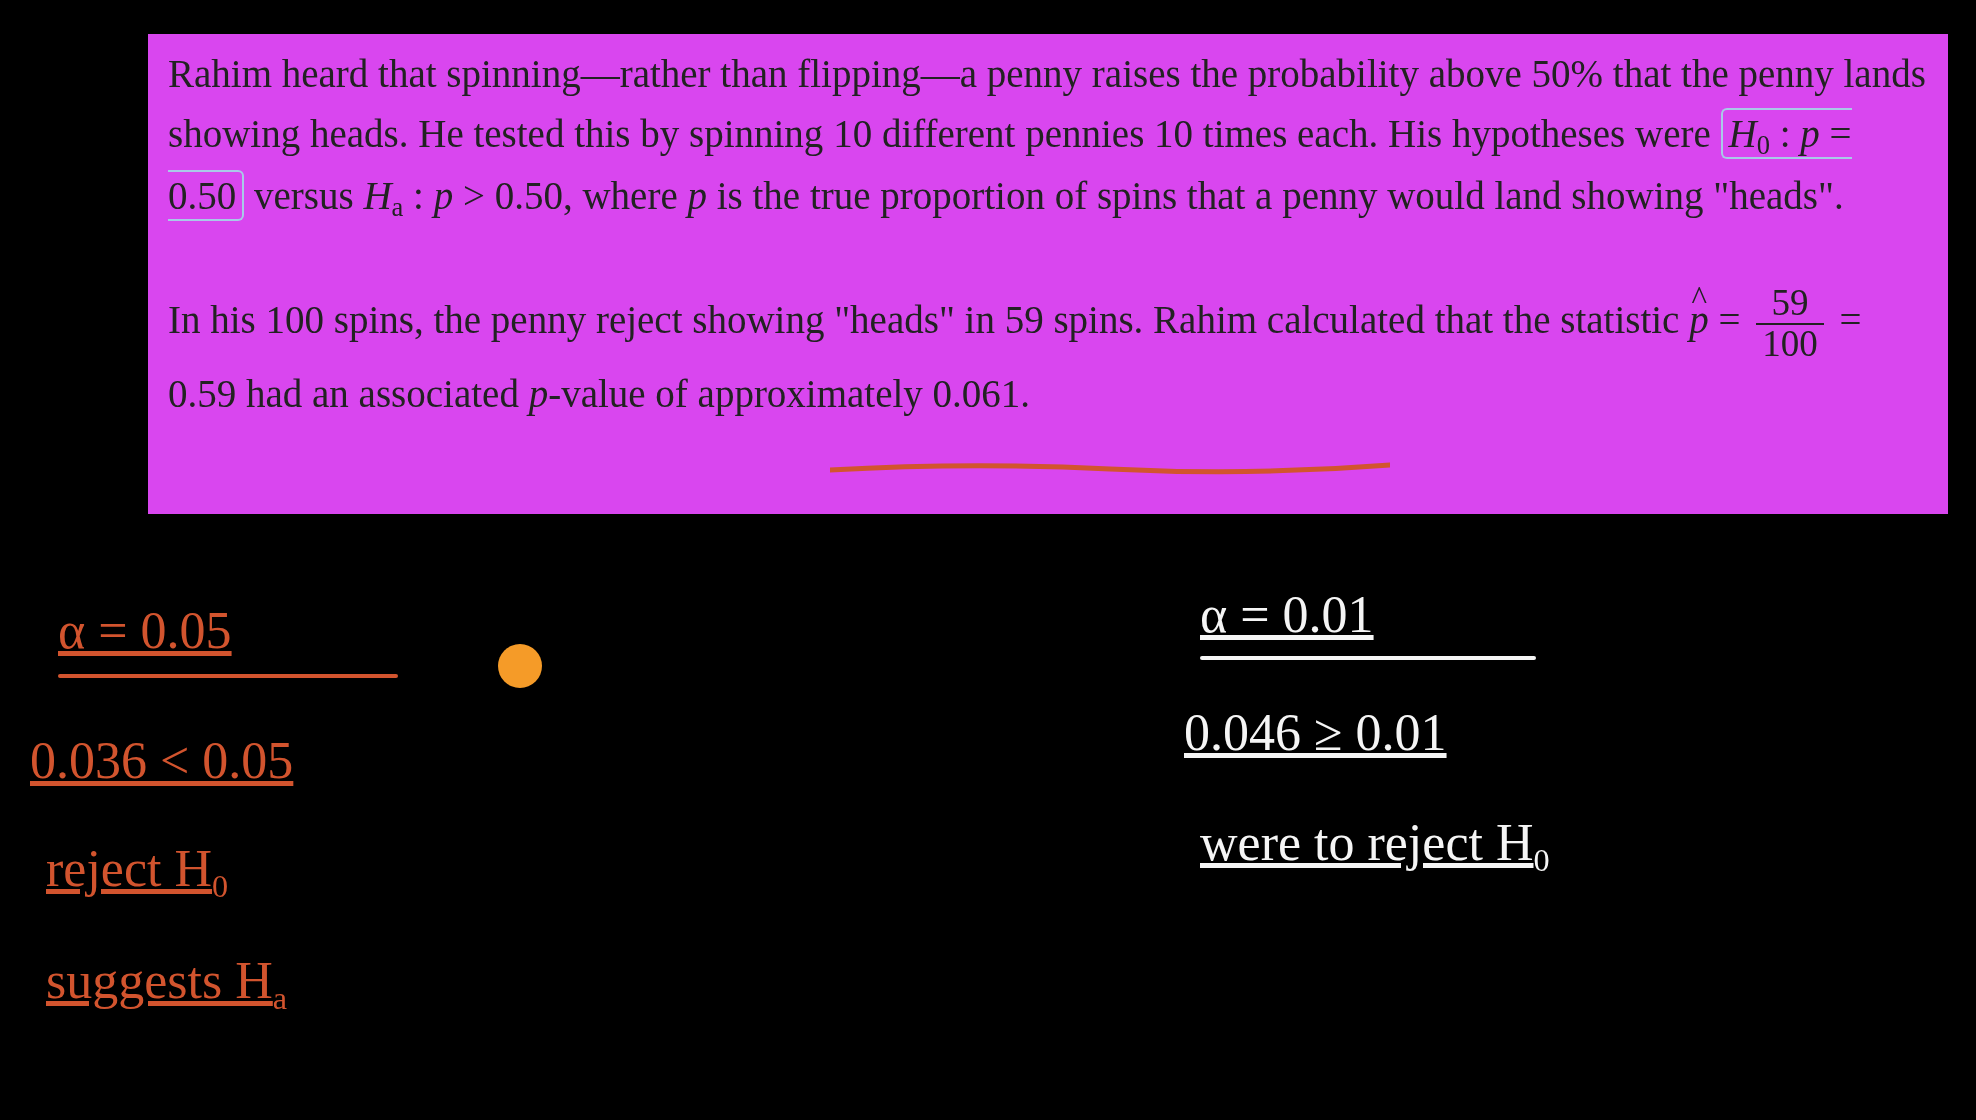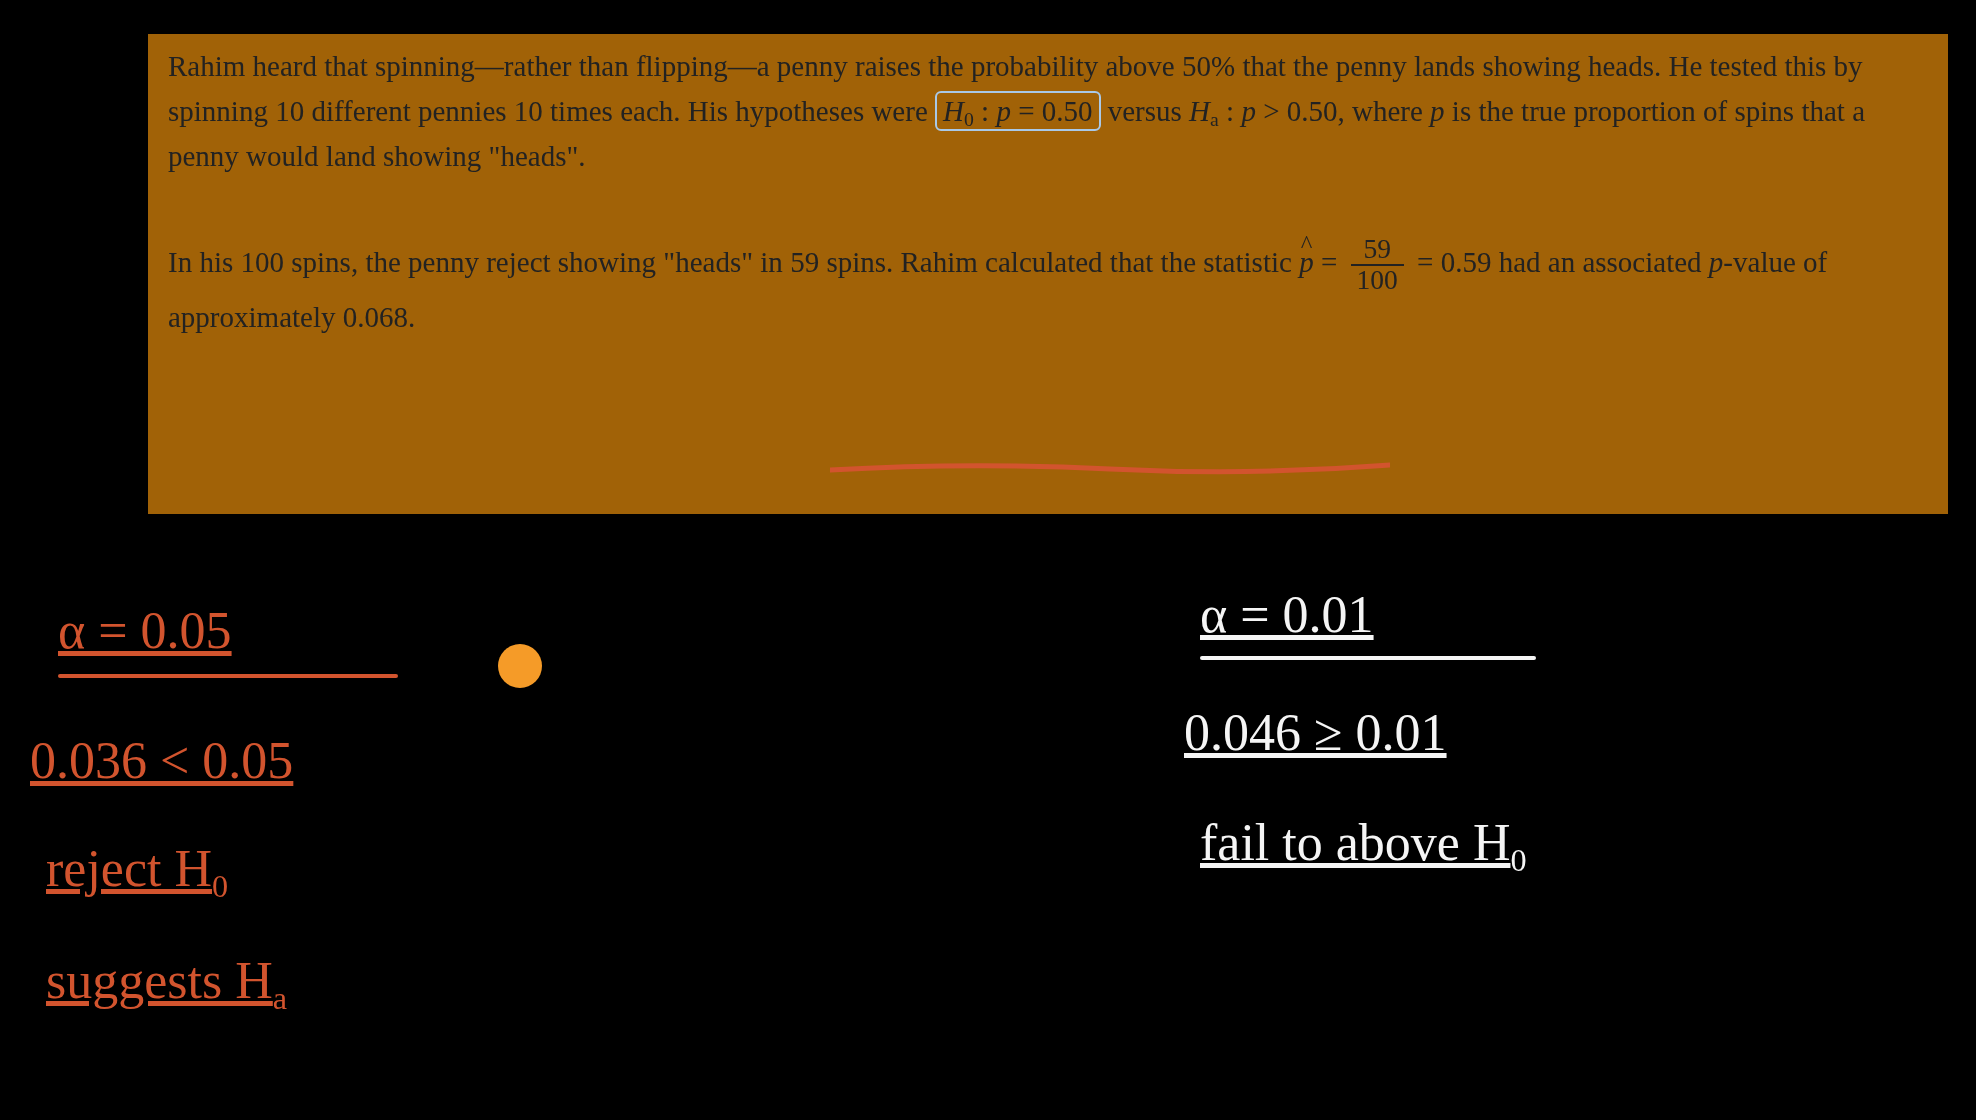--- a/index.html
+++ b/index.html
@@ -10,23 +10,23 @@
     background: #000;
     overflow: hidden;
     font-family: Georgia, 'Times New Roman', serif;
   }
   .problem-box {
     position: absolute;
     left: 148px;
     top: 34px;
     width: 1800px;
     height: 480px;
-    background: #a16207;
+    background: #d946ef;
     color: #222;
-    font-size: 29px;
+    font-size: 39px;
     line-height: 1.55;
     padding: 10px 20px 10px 20px;
     box-sizing: border-box;
   }
   .problem-box p { margin: 0 0 56px 0; }
   .math-i { font-style: italic; font-family: 'Times New Roman', serif; }
   .sub { font-size: 0.68em; vertical-align: -0.25em; }
   .highlight-h0 {
     border: 2px solid #a9c9e8;
     border-radius: 6px;
@@ -91,21 +91,21 @@
 </style>
 </head>
 <body>
 
 <div class="problem-box">
   <p>
     <span>Rahim heard that spinning—rather than flipping—a penny raises the probability above </span><span>50%</span><span> that the penny lands showing heads. He tested this by spinning </span><span>10</span><span> different pennies </span><span>10</span><span> times each. His hypotheses were </span><span class="highlight-h0"><span class="math-i">H</span><span class="sub">0</span><span> : </span><span class="math-i">p</span><span> = </span><span>0.50</span></span><span> versus </span><span class="math-i">H</span><span class="sub">a</span><span> : </span><span class="math-i">p</span><span> &gt; </span><span>0.50</span><span>, where </span><span class="math-i">p</span><span> is the true proportion of spins that a penny would land showing "heads".</span>
   </p>
   <p>
     <span>In his </span><span>100</span><span> spins, the penny reject showing "heads" in </span><span>59</span><span> spins. Rahim calculated that the statistic </span>
-    <span class="math-i phat">p</span><span> = </span><span class="frac"><span class="num">59</span><span class="den">100</span></span><span> = </span><span>0.59</span><span> had an associated </span><span class="math-i">p</span><span>-value of approximately </span><span>0.068</span><span>.</span>
+    <span class="math-i phat">p</span><span> = </span><span class="frac"><span class="num">59</span><span class="den">100</span></span><span> = </span><span>0.59</span><span> had an associated </span><span class="math-i">p</span><span>-value of approximately </span><span>0.061</span><span>.</span>
   </p>
 </div>
 
 <div class="red-underline" style="left:830px; top:460px; width:560px; height:18px;">
   <svg viewBox="0 0 560 18" preserveAspectRatio="none">
     <path d="M0 10 Q 140 2 280 9 T 560 5" stroke="#d2542e" stroke-width="5" fill="none" stroke-linecap="round"></path>
   </svg>
 </div>
 
 <div class="hw red" style="left:58px; top:602px;">α = 0.05</div>
@@ -119,14 +119,14 @@
 </div>
 <div class="hw red" style="left:46px; top:952px;">
   <span>suggests H</span><span class="subhw">a</span>
 </div>
 
 <div class="hw white" style="left:1200px; top:586px;">α = 0.01</div>
 <div class="white-rule" style="left:1200px; top:656px; width:336px;"></div>
 
 <div class="hw white" style="left:1184px; top:704px;">0.046 ≥ 0.01</div>
 <div class="hw white" style="left:1200px; top:814px;">
-  <span>fail to above H</span><span class="subhw">0</span>
+  <span>were to reject H</span><span class="subhw">0</span>
 </div>
 
 </body></html>

